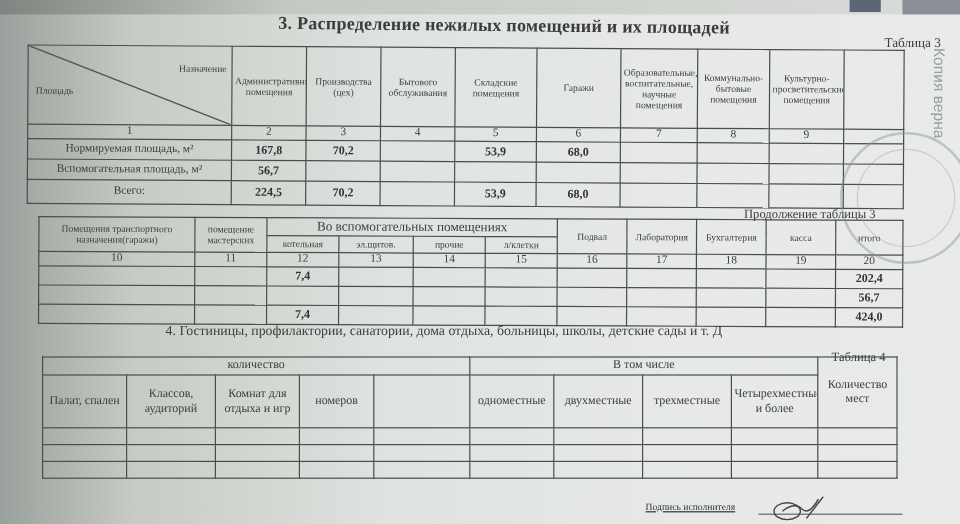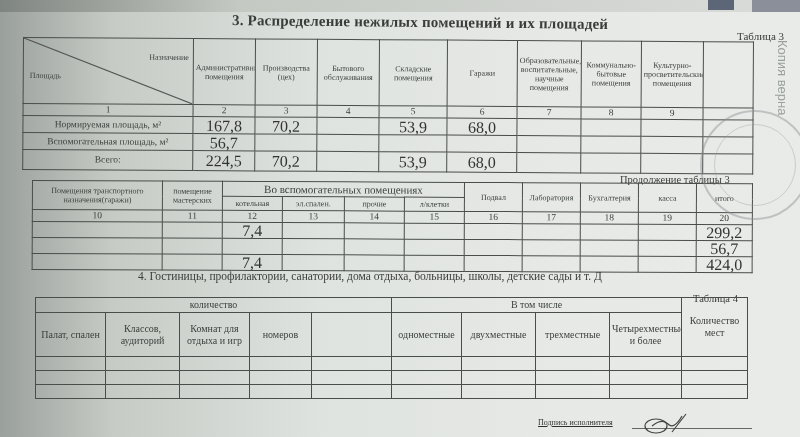--- a/index.html
+++ b/index.html
@@ -25,21 +25,21 @@
     }
     .caption { position: absolute; font-size: 11px; white-space: nowrap; color:#3b3e3b; }
 
     table { border-collapse: collapse; position: absolute; table-layout: fixed; }
     td, th {
       border: 1.4px solid #4a4e4b; font-weight: normal;
       font-size: 8px; line-height: 9px; text-align: center; vertical-align: middle;
       padding: 0 2px; color:#3c403d; overflow: hidden;
     }
     .num { font-size: 9.5px; }
-    .val { font-size: 16px; font-weight: normal; color:#333; }
+    .val { font-size: 10px; font-weight: bold; color:#333; }
     .lbl-left { text-align: center; font-size: 9.5px; white-space: nowrap; }
     .big { font-size: 11px; line-height: 12px; }
     .head4 { font-size: 10px; line-height: 12px; }
 
     
     #t3 { left: 23px; top: 37px; width: 730px; transform: rotate(0.35deg); transform-origin: left top; }
     .diag-cell { position: relative; }
     .diag-cell svg { position: absolute; left: 0; top: 0; width: 100%; height: 100%; }
     .diag-cell .d-top { position: absolute; right: 4px; top: 14px; font-size: 8px; margin-left: 21px; }
     .diag-cell .d-bot { position: absolute; left: 6px; top: 33px; font-size: 8px; }
@@ -186,21 +186,21 @@
     <th rowspan="2">помещение мастерских</th>
     <th colspan="4" class="big">Во вспомогательных помещениях</th>
     <th rowspan="2">Подвал</th>
     <th rowspan="2">Лаборатория</th>
     <th rowspan="2">Бухгалтерия</th>
     <th rowspan="2">касса</th>
     <th rowspan="2">итого</th>
   </tr>
   <tr style="height:14px">
     <th>котельная</th>
-    <th>эл.спален.</th>
+    <th>эл.щитов.</th>
     <th>прочие</th>
     <th>л/клетки</th>
   </tr>
   <tr style="height:12px">
     <td class="num">10</td>
     <td class="num">11</td>
     <td class="num">12</td>
     <td class="num">13</td>
     <td class="num">14</td>
     <td class="num">15</td>
@@ -214,21 +214,21 @@
     <td class="val"></td>
     <td class="val"></td>
     <td class="val">7,4</td>
     <td class="val"></td>
     <td class="val"></td>
     <td class="val"></td>
     <td class="val"></td>
     <td class="val"></td>
     <td class="val"></td>
     <td class="val"></td>
-    <td class="val">299,2</td>
+    <td class="val">202,4</td>
   </tr>
   <tr style="height:16px">
     <td class="val"></td>
     <td class="val"></td>
     <td class="val"></td>
     <td class="val"></td>
     <td class="val"></td>
     <td class="val"></td>
     <td class="val"></td>
     <td class="val"></td>

